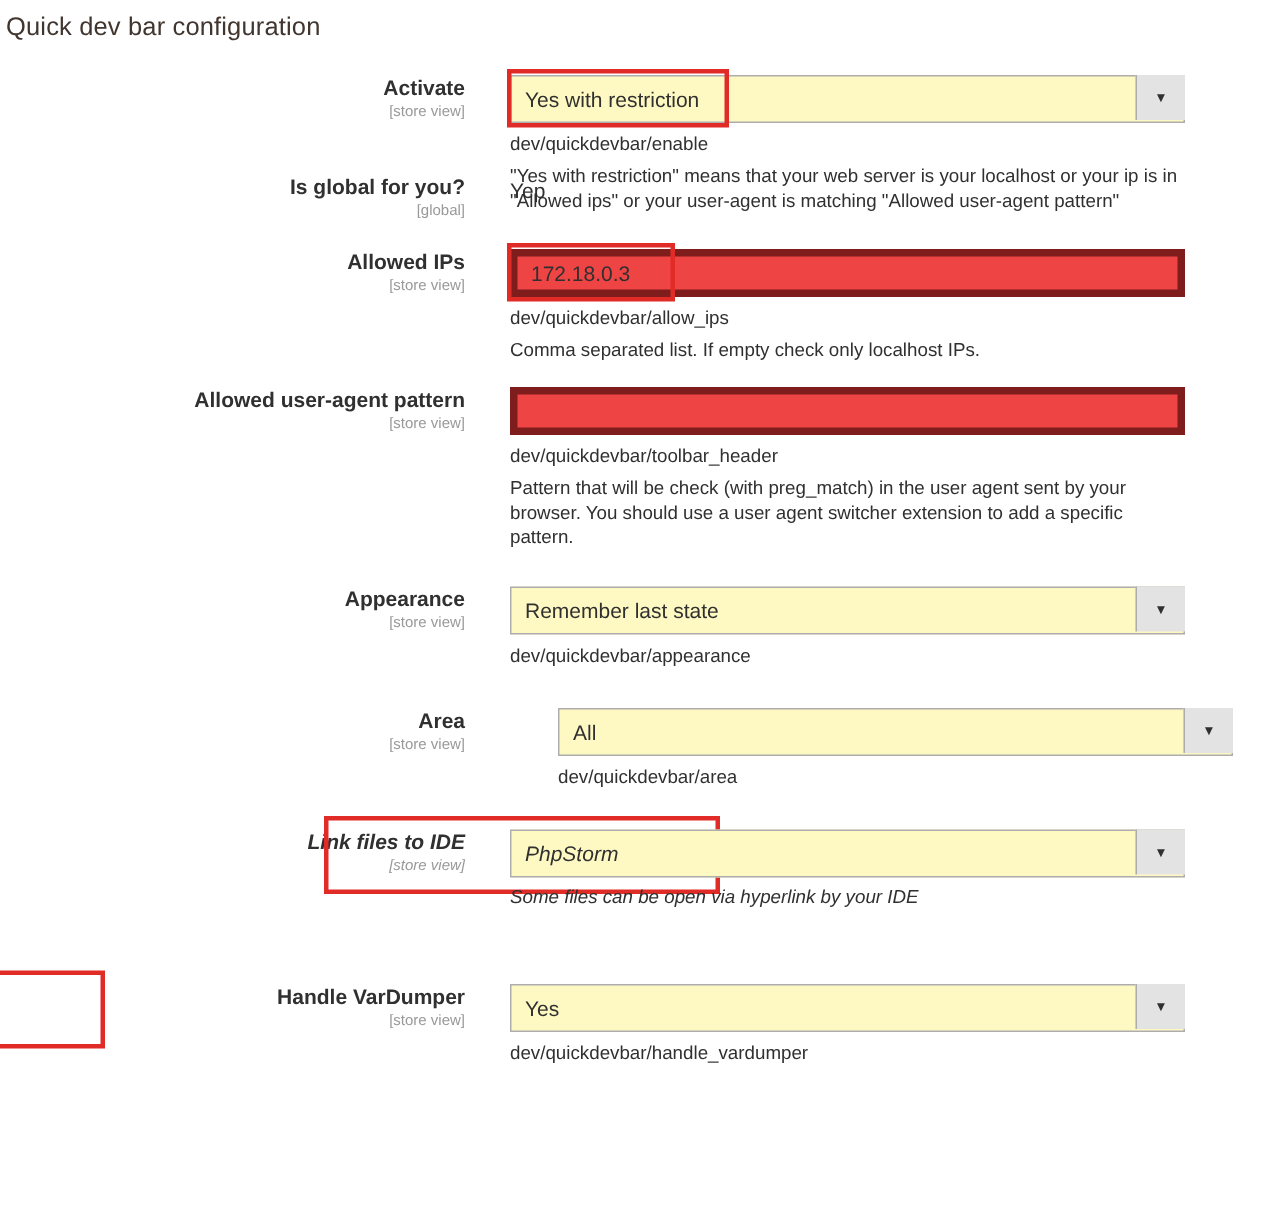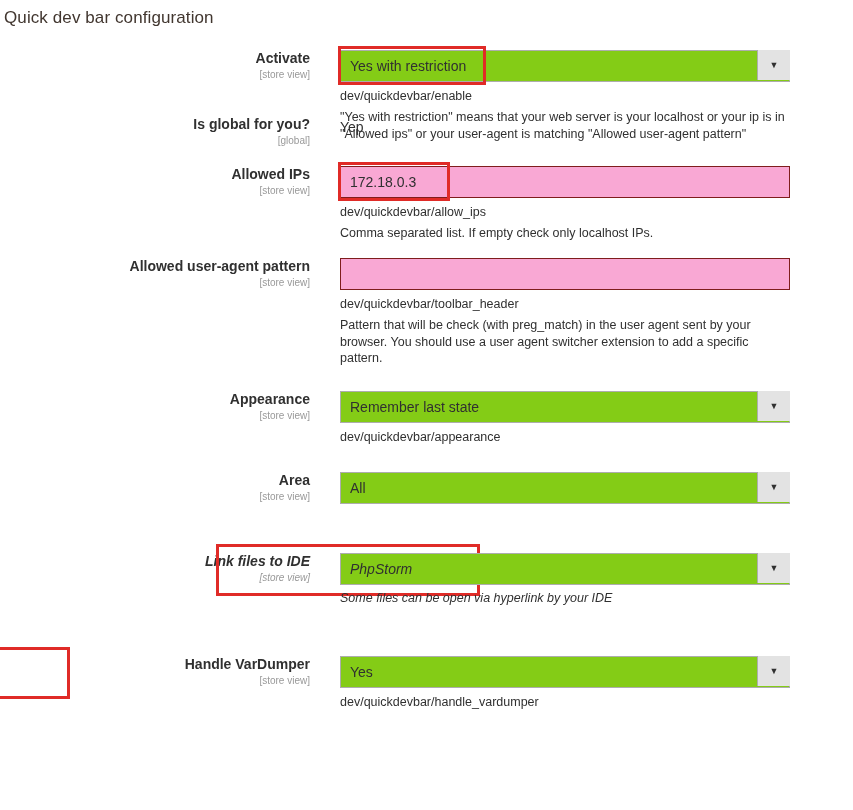--- a/index.html
+++ b/index.html
@@ -58,21 +58,21 @@
   }
   .control-wrap {
     position: relative;
     width: 450px;
   }
   .sel {
     width: 450px;
     height: 32px;
     box-sizing: border-box;
     border: 1px solid #adadad;
-    background: #84cc16;
+    background: #fef9c3;
     font-size: 14px;
     color: #303030;
     padding: 5px 36px 5px 9px;
     line-height: 20px;
     display: flex;
     align-items: center;
   }
   .sel .arrow-box {
     position: absolute;
     right: 0;
@@ -87,22 +87,22 @@
   }
   .arrow-glyph {
     font-size: 9px;
     color: #303030;
     line-height: 1;
   }
   .txt {
     width: 450px;
     height: 32px;
     box-sizing: border-box;
-    border: 1px solid #7f1d1d;
-    background: #f9a8d4;
+    border: 5px solid #7f1d1d;
+    background: #ef4444;
     font-size: 14px;
     color: #303030;
     padding: 5px 9px;
     line-height: 20px;
     font-family: "Liberation Sans", sans-serif;
     display: flex;
     align-items: center;
   }
   .txt.empty { color: #303030; }
   .hint-path {
@@ -129,21 +129,21 @@
     position: absolute;
     border: 3px solid #e02b27;
     box-sizing: border-box;
     pointer-events: none;
   }
   .sp-activate { height: 66px; }
   .sp-enabled { height: 50px; }
   .sp-allowed-ips { height: 92px; }
   .sp-uapattern { height: 133px; }
   .sp-appearance { height: 81px; }
-  .sp-area { height: 81px; }
+  .sp-area { height: 81px; gap: 32px; }
   .sp-ide { height: 103px; font-style: italic; }
   .sp-vardumper { height: 60px; }
 </style>
 </head>
 <body>
 
 <div class="page-title">Quick dev bar configuration</div>
 
 <div class="form">
 
@@ -231,20 +231,21 @@
     </div>
     <div class="field-col">
       <div class="control-wrap">
         <div class="sel">
           <span>All</span>
           <span class="arrow-box">
               <span class="arrow-glyph">▼</span>
             </span>
         </div>
       </div>
+      <div class="hint-path">dev/quickdevbar/area</div>
     </div>
   </div>
 
   <div class="row sp-ide">
     <div class="label-col">
       <div class="label-main">Link files to IDE</div>
       <div class="label-scope">[store view]</div>
       <div class="hl" style="left:216px; top:-9px; width:264px; height:52px;"></div>
     </div>
     <div class="field-col">

